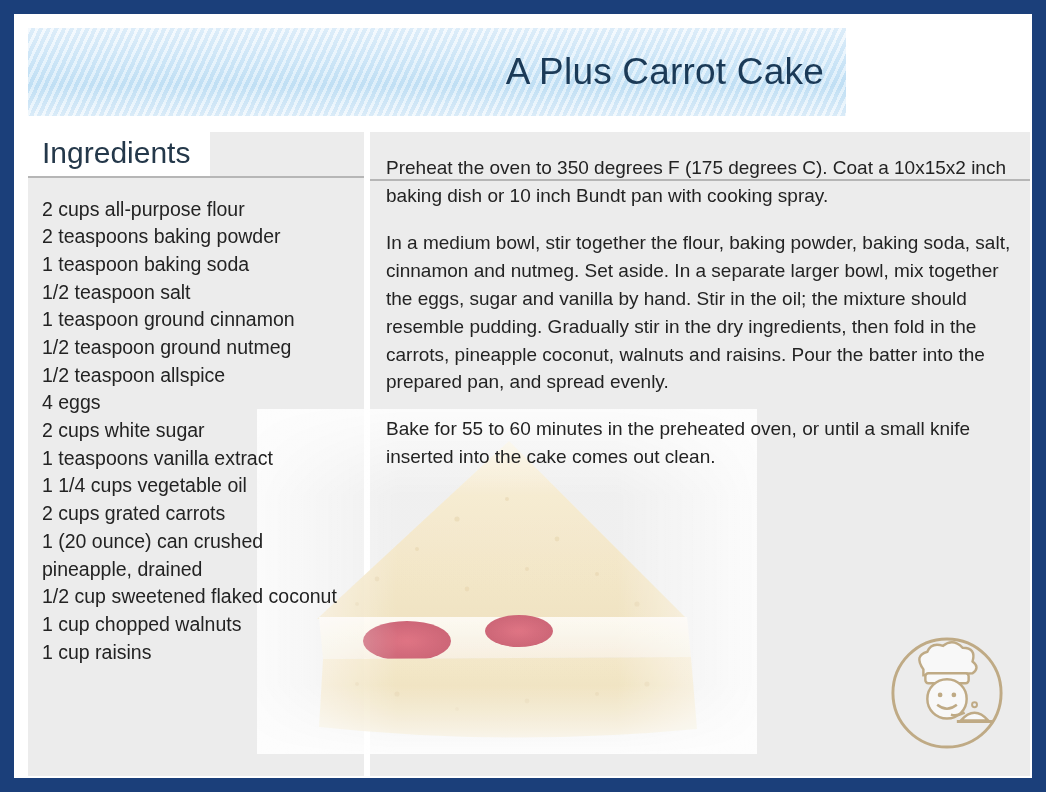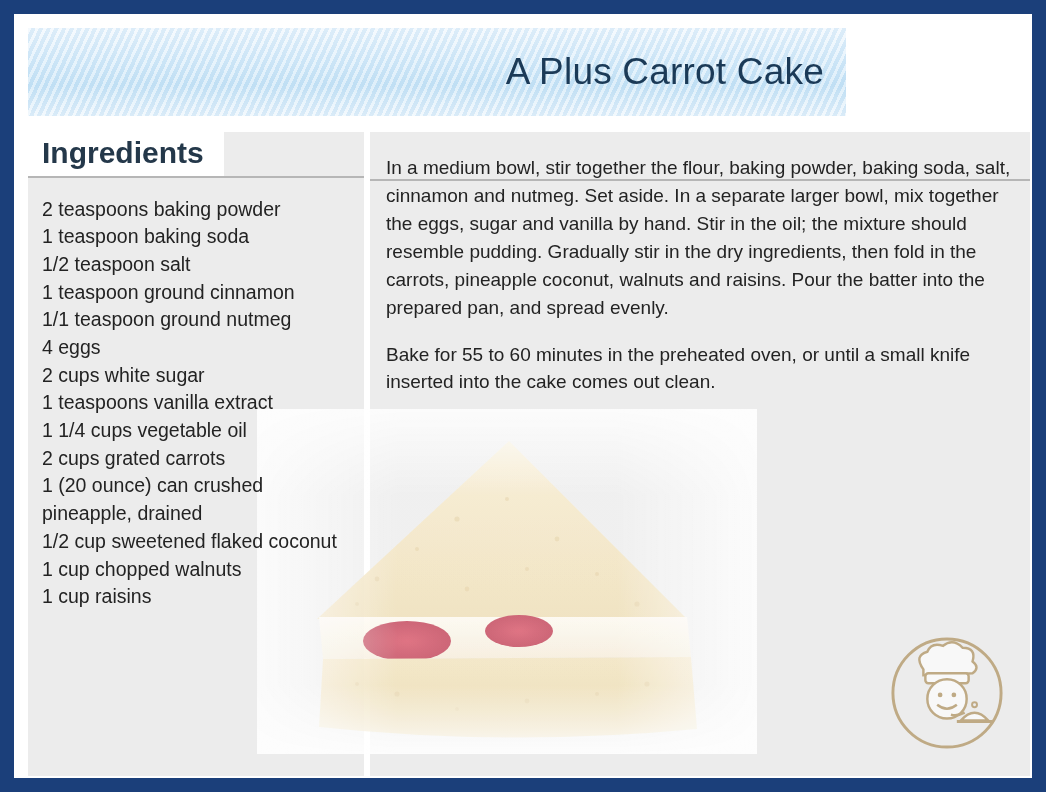--- a/index.html
+++ b/index.html
@@ -79,21 +79,21 @@
     height: 644px;
   }
 
   .section-head {
     position: relative;
     display: inline-block;
     background: #ffffff;
     padding: 4px 20px 6px 14px;
     margin: 0;
     font-size: 30px;
-    font-weight: bold;
+    font-weight: normal;
     color: #24384a;
     line-height: 1.12;
   }
   .col-left .section-head { margin-left: 0; }
   .head-rule {
     position: absolute;
     left: 0;
     height: 2px;
     background: #b6b6b6;
   }
@@ -145,40 +145,43 @@
   <div class="card">
 
     <div class="banner">
       <div class="banner-title">A Plus Carrot Cake</div>
     </div>
 
     <div class="col col-left">
       <h2 class="section-head">Ingredients</h2>
       <div class="head-rule" style="top:44px; width:336px;"></div>
       <div class="body-text">
+        <div class="ing-line">2 cups all-purpose flour</div>
         <div class="ing-line">2 teaspoons baking powder</div>
         <div class="ing-line">1 teaspoon baking soda</div>
         <div class="ing-line">1/2 teaspoon salt</div>
         <div class="ing-line">1 teaspoon ground cinnamon</div>
-        <div class="ing-line">1/1 teaspoon ground nutmeg</div>
+        <div class="ing-line">1/2 teaspoon ground nutmeg</div>
+        <div class="ing-line">1/2 teaspoon allspice</div>
         <div class="ing-line">4 eggs</div>
         <div class="ing-line">2 cups white sugar</div>
         <div class="ing-line">1 teaspoons vanilla extract</div>
         <div class="ing-line">1 1/4 cups vegetable oil</div>
         <div class="ing-line">2 cups grated carrots</div>
         <div class="ing-wrap">1 (20 ounce) can crushed pineapple, drained</div>
         <div class="ing-line">1/2 cup sweetened flaked coconut</div>
         <div class="ing-line">1 cup chopped walnuts</div>
         <div class="ing-line">1 cup raisins</div>
       </div>
     </div>
 
     <div class="col col-right">
       <div class="head-rule" style="top:47px; width:660px;"></div>
       <div class="body-text">
+        <p>Preheat the oven to 350 degrees F (175 degrees C).  Coat a 10x15x2 inch baking dish or 10 inch Bundt pan with cooking spray.</p>
         <p>In a medium bowl, stir together the flour, baking powder, baking soda, salt, cinnamon and nutmeg. Set aside. In a separate larger bowl, mix together the eggs, sugar and vanilla by hand. Stir in the oil; the mixture should resemble pudding. Gradually stir in the dry ingredients, then fold in the carrots, pineapple coconut, walnuts and raisins. Pour the batter into the prepared pan, and spread evenly.</p>
         <p>Bake for 55 to 60 minutes in the preheated oven, or until a small knife inserted into the cake comes out clean.</p>
       </div>
     </div>
 
     <svg class="cake" viewBox="0 0 500 345" aria-hidden="true">
       <defs>
         <linearGradient id="spongeTop" x1="0" y1="0" x2="0" y2="1">
           <stop offset="0%" stop-color="#f7eccd"></stop>
           <stop offset="55%" stop-color="#f3e3bd"></stop>

